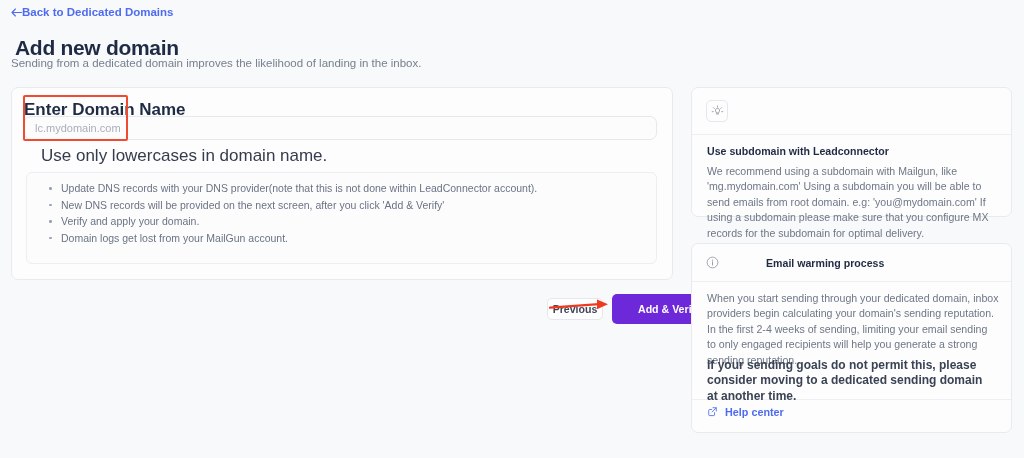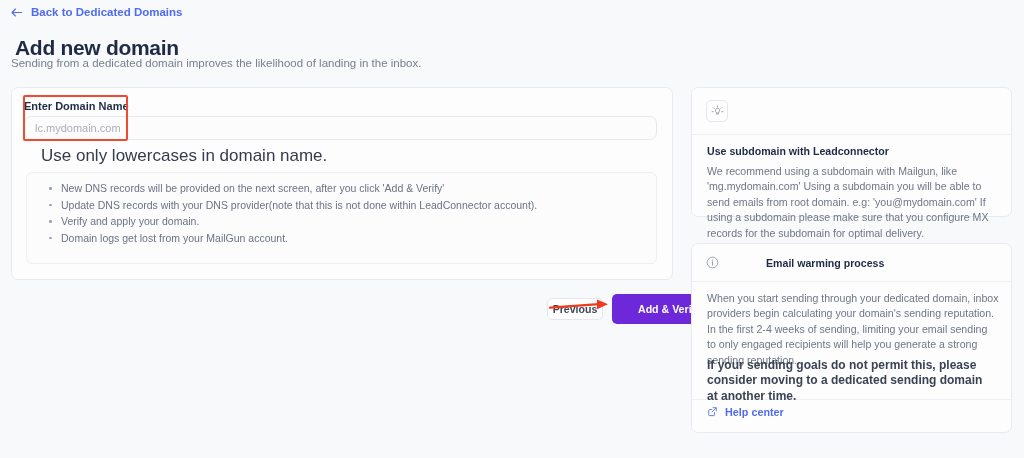--- a/index.html
+++ b/index.html
@@ -14,21 +14,21 @@
     position: relative;
     width: 1024px; height: 458px;
     overflow: hidden;
     background: #f8f9fb;
   }
 
   
   .back-link {
     position: absolute;
     left: 11px; top: 6px;
-    display: flex; align-items: center; gap: 9px;
+    display: flex; align-items: center; 
     color: #4f6bf0;
     font-size: 11.5px;
     font-weight: 600;
     text-decoration: none;
     cursor: pointer;
   }
   .back-arrow { display: block; }
   .page-title {
     position: absolute;
     left: 11px; top: 32px;
@@ -50,21 +50,21 @@
     position: absolute;
     left: 11px; top: 87px;
     width: 662px; height: 193px;
     background: #fdfdfd;
     border: 1px solid #e9eaef;
     border-radius: 7px;
   }
   .field-label {
     position: absolute;
     left: 24px; top: 100px;
-    font-size: 11px;
+    font-size: 17px;
     font-weight: 700;
     color: #1f2a44;
   }
   .domain-input {
     position: absolute;
     left: 24px; top: 116px;
     width: 633px; height: 24px;
     background: #fcfcfd;
     border: 1px solid #e7e8ee;
     border-radius: 7px;
@@ -253,22 +253,22 @@
   <div class="left-card"></div>
 
   <label class="field-label">Enter Domain Name</label>
 
   <input class="domain-input" type="text" value="" placeholder="lc.mydomain.com" style="">
 
   <div class="field-help">Use only lowercases in domain name.</div>
 
   <div class="notes-box">
     <ul class="notes-list">
+      <li>Update DNS records with your DNS provider(note that this is not done within LeadConnector account).</li>
       <li>New DNS records will be provided on the next screen, after you click 'Add &amp; Verify'</li>
-      <li>Update DNS records with your DNS provider(note that this is not done within LeadConnector account).</li>
       <li>Verify and apply your domain.</li>
       <li>Domain logs get lost from your MailGun account.</li>
     </ul>
   </div>
 
   <div class="btn-row">
     <button class="btn-prev">Previous</button>
     <button class="btn-verify">Add &amp; Verify</button>
   </div>
 

